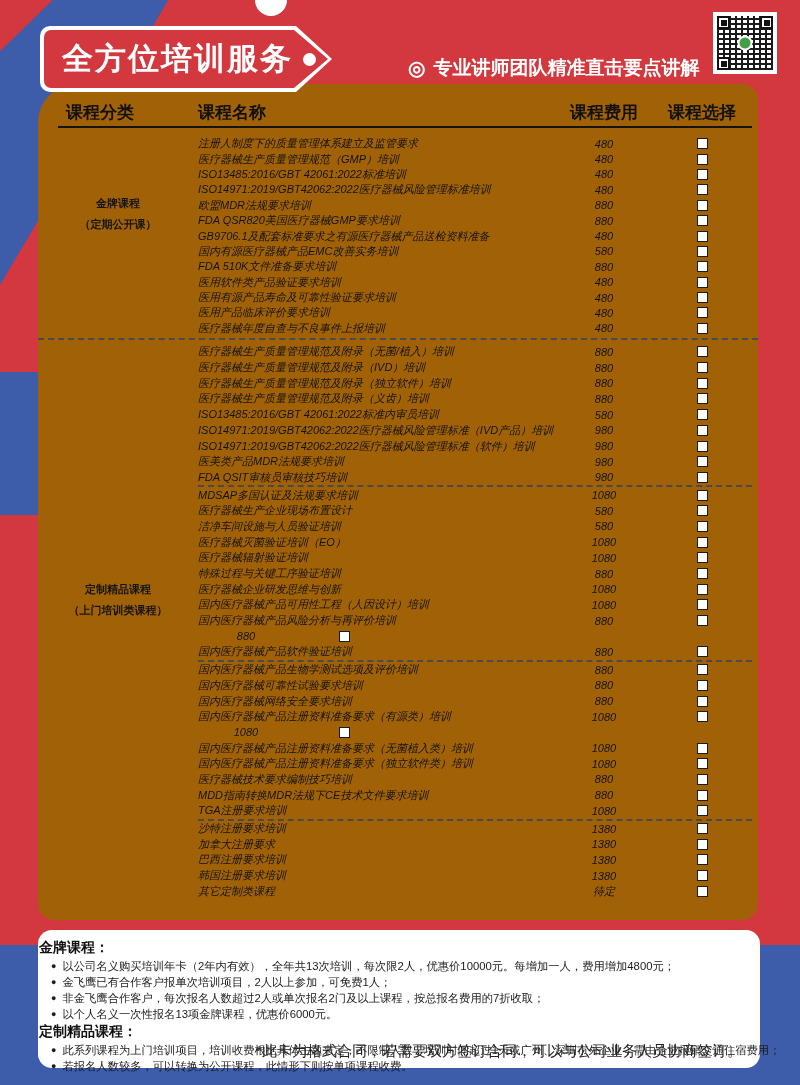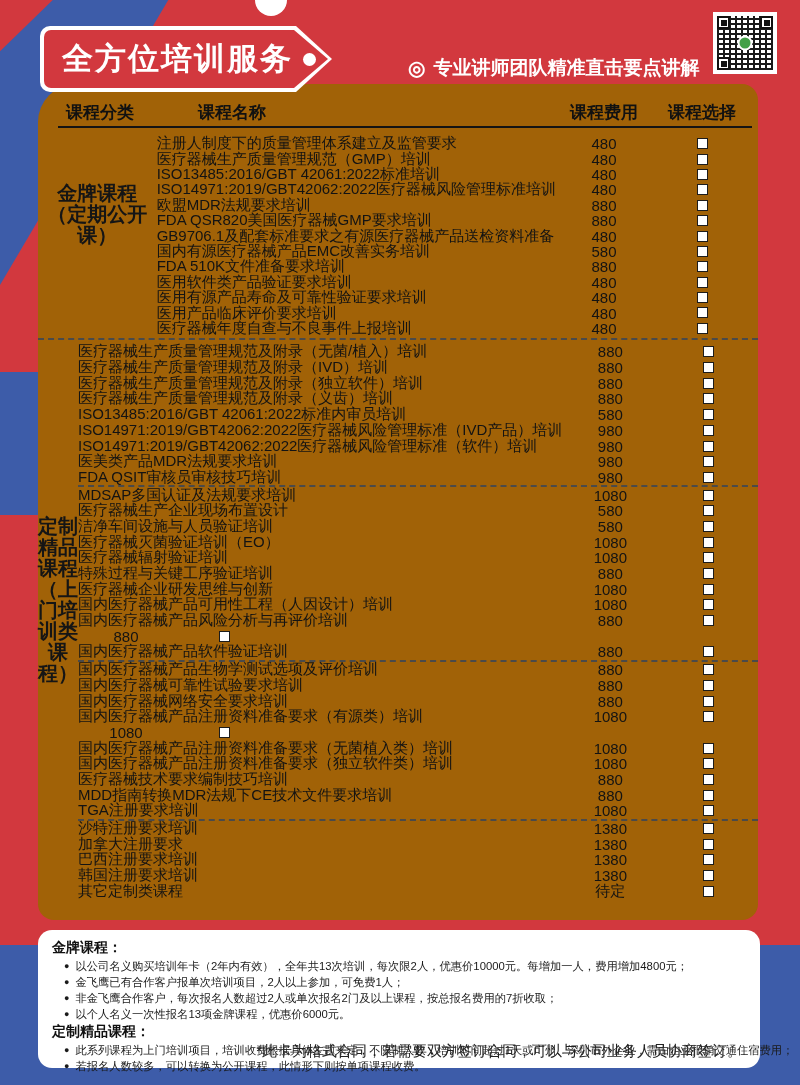--- a/index.html
+++ b/index.html
@@ -53,33 +53,33 @@
   .thead { display:flex; align-items:center; height:30px; margin:0 6px 0 20px;
            border-bottom:2.5px solid #141414; font-weight:bold; font-size:17px; color:#111; }
   .th-cat    { width:140px; padding-left:8px; }
   .th-name   { flex:1; }
   .th-price  { width:96px; text-align:center; }
   .th-select { width:100px; text-align:center; }
 
   .section { display:flex; padding-top:8px; }
   .section-divided { border-top:2px dashed #4a4a4a; margin-top:2px; padding-top:4px; }
   .cat { width:160px; display:flex; flex-direction:column; justify-content:center; align-items:center;
-         transform:translateY(-22px); font-size:20px; font-weight:600; color:#151515; line-height:21px; text-align:center; }
-  .rows { flex:1; margin-right:6px; font-size:15px; color:#131313; }
+         transform:translateY(-22px); font-size:11px; font-weight:600; color:#151515; line-height:21px; text-align:center; }
+  .rows { flex:1; margin-right:6px; font-size:11px; color:#131313;font-style:italic; }
   .group-divided { border-top:2px dashed #4a4a4a; }
   .row { display:flex; align-items:center; height:15.4px; white-space:nowrap; }
   .rows-s2 .row { height:15.7px; }
   .nm  { flex:1; overflow:hidden; }
   .pr  { width:96px; text-align:center; }
   .cbw { width:100px; display:flex; justify-content:center; }
   .cb  { width:11px; height:11px; border:1.6px solid #1c1c1c; background:#fff; cursor:pointer; }
 
   
   .notes { position:absolute; left:38px; top:930px; width:722px; height:138px; background:#fff;
-           border-radius:14px; z-index:2; padding:8px 16px 6px 14px; }
+           border-radius:14px; z-index:2; padding:8px 16px 6px 1px; }
   .note-heading { font-size:14px; font-weight:bold; color:#111; line-height:17px; margin:1px 0 2px; }
   .note-bullet  { display:flex; gap:6px; padding-left:12px; font-size:11.3px; color:#1a1a1a; line-height:16px; white-space:nowrap; }
   .bullet-dot   { font-size:9px; line-height:16px; }
   .fineprint { position:absolute; right:18px; bottom:7px; font-size:15px; color:#222; }
 </style>
 </head>
 <body>
 
 <div class="page">
 

